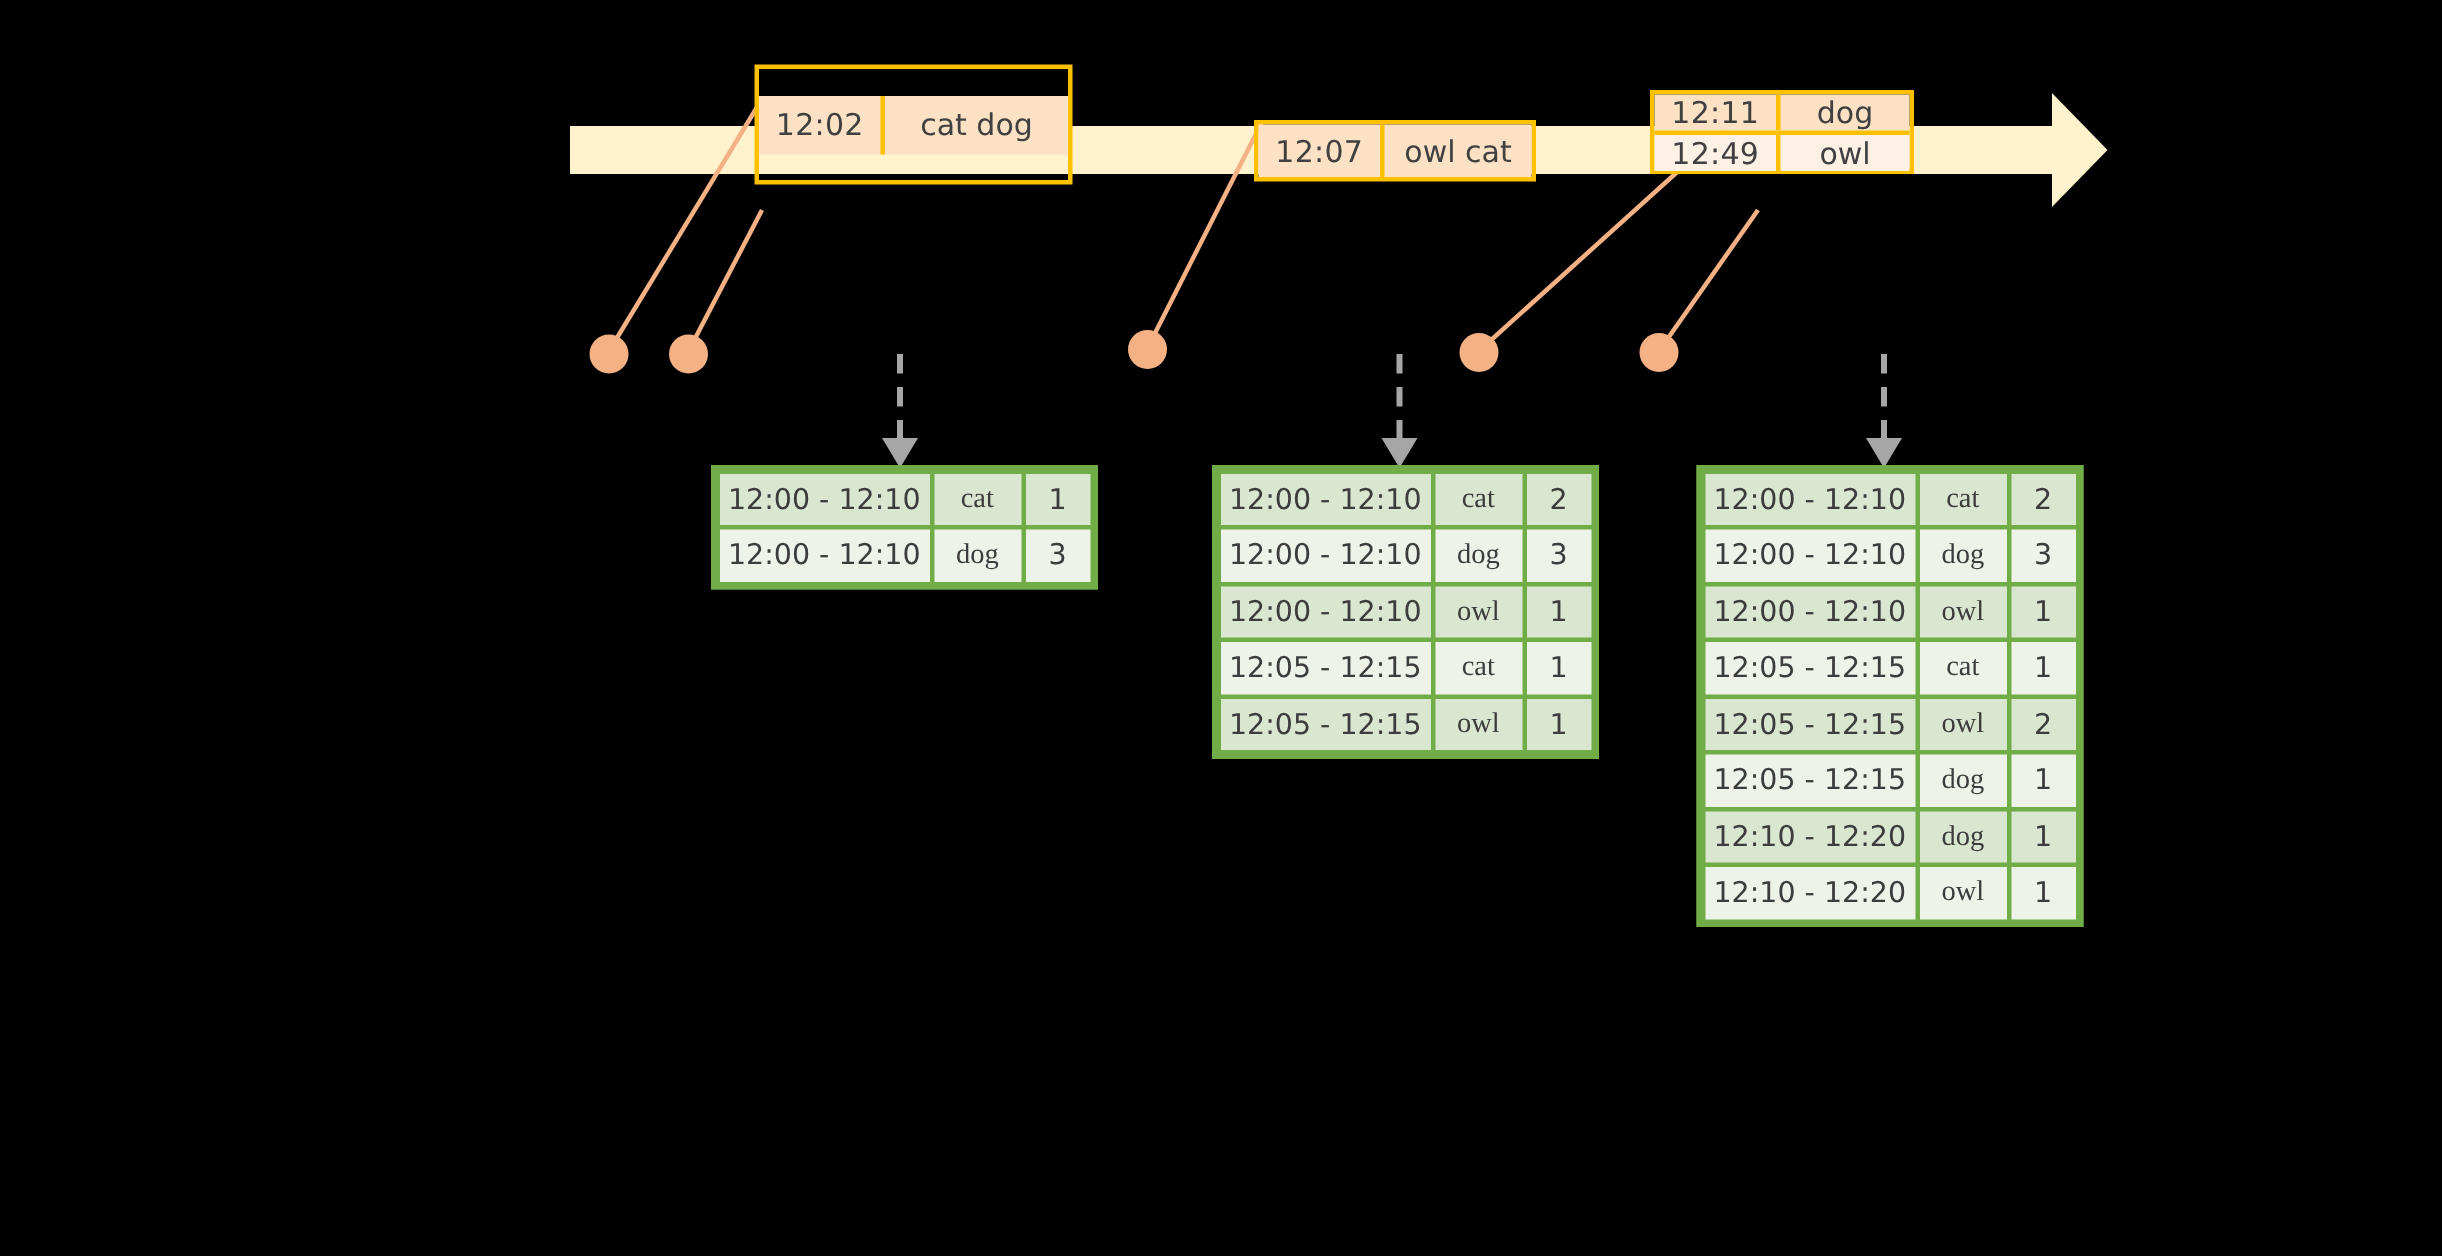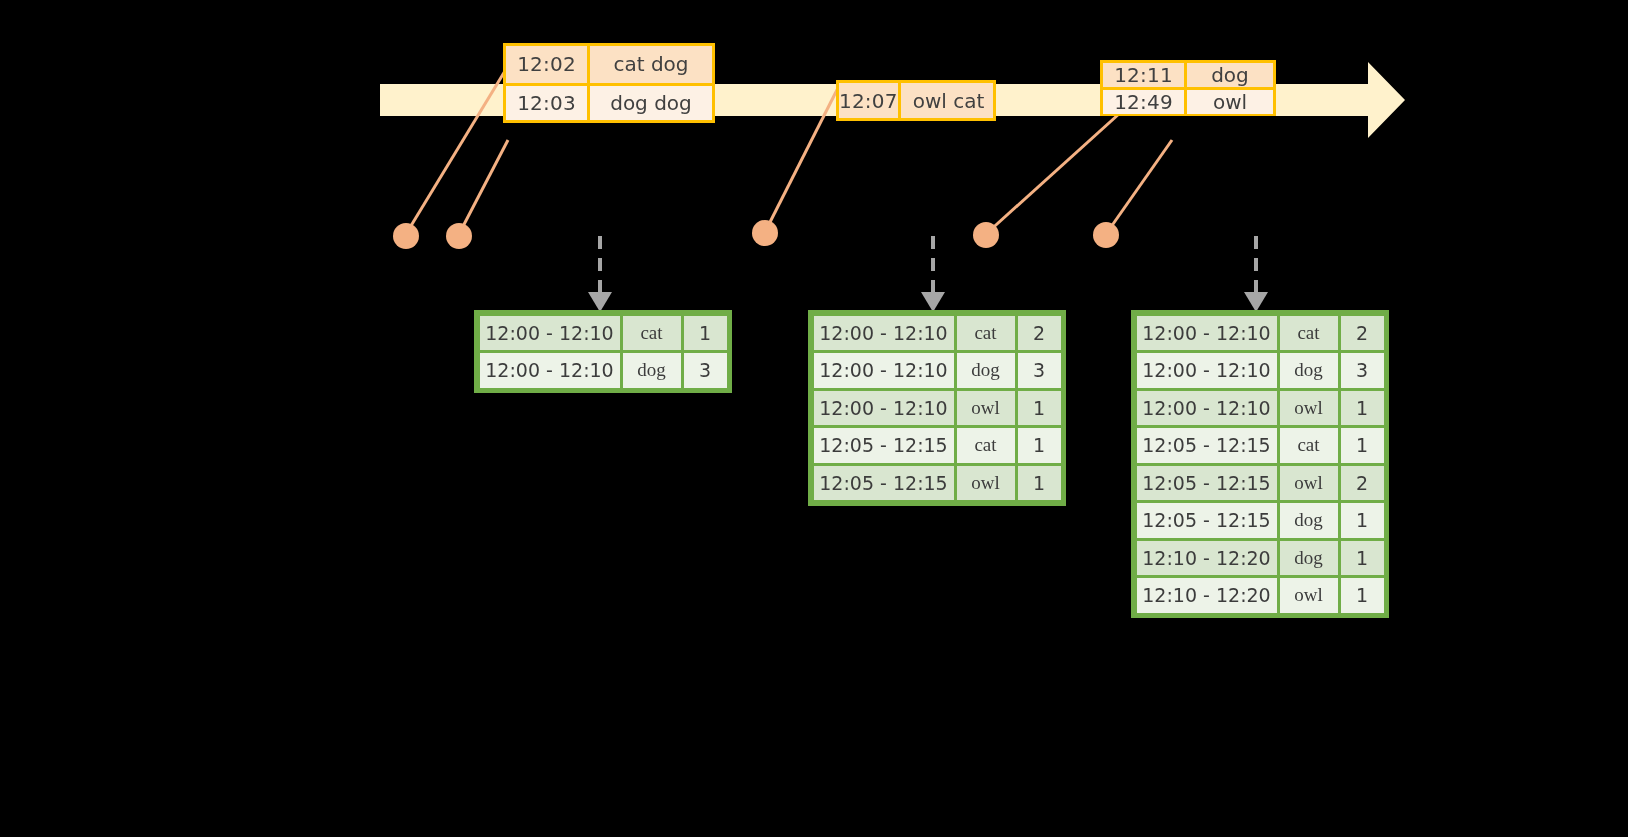--- a/index.html
+++ b/index.html
@@ -144,27 +144,23 @@
       <path d="M 921 292 L 945 292 L 933 312 Z"></path>
       <path d="M 1244 292 L 1268 292 L 1256 312 Z"></path>
     </g>
   </svg>
 
   <div class="event-box" style="left:503px; top:43px; width:212px; height:80px;justify-content:center;">
     <div class="event-row shade-a">
       <div class="ev-time">12:02</div>
       <div class="ev-words">cat dog</div>
     </div>
-    <div class="event-row shade-b">
-      <div class="ev-time">12:03</div>
-      <div class="ev-words">dog dog</div>
-    </div>
-  </div>
-
-  <div class="event-box" style="left:836px; top:80px; width:160px; height:41px;">
+  </div>
+
+  <div class="event-box" style="left:836px; top:80px; width:188px; height:41px;">
     <div class="event-row shade-a">
       <div class="ev-time">12:07</div>
       <div class="ev-words">owl cat</div>
     </div>
   </div>
 
   <div class="event-box" style="left:1100px; top:60px; width:176px; height:56px;">
     <div class="event-row shade-a">
       <div class="ev-time">12:11</div>
       <div class="ev-words">dog</div>

